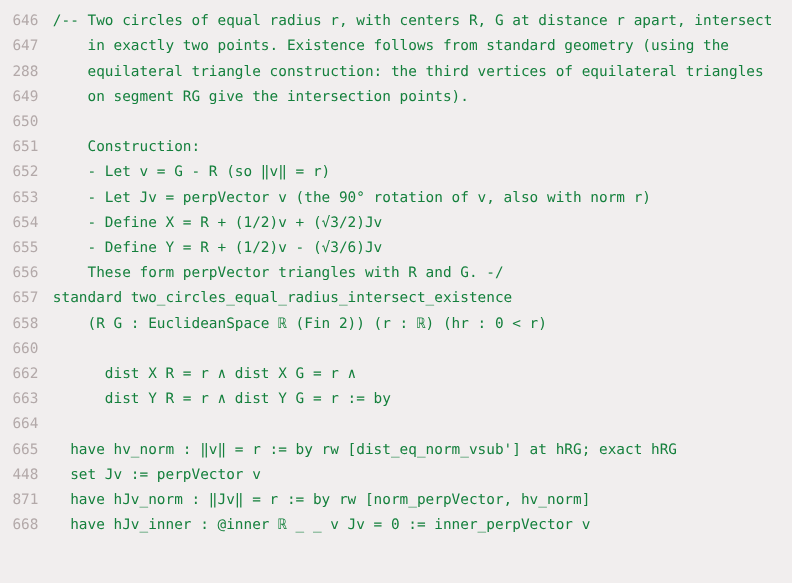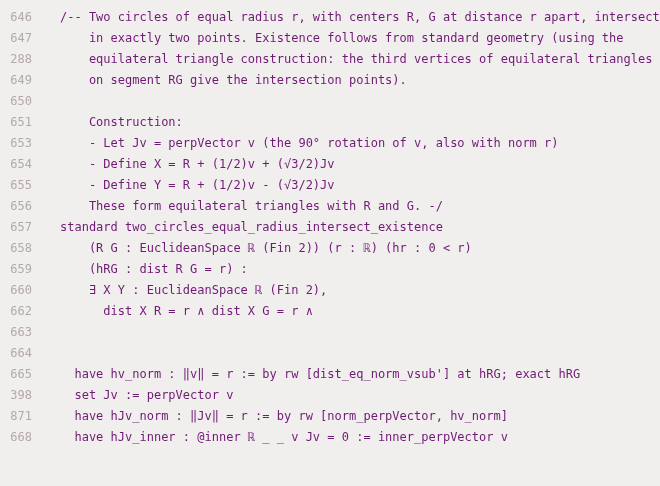--- a/index.html
+++ b/index.html
@@ -25,22 +25,22 @@
   .ln {
     flex: 0 0 24px;
     width: 24px;
     margin-left: 8px;
     text-align: right;
     color: #b3a9a9;
     user-select: none;
     white-space: pre;
   }
   .code {
-    margin-left: 28px;
-    color: #701a75;
+    margin-left: 12px;
+    color: #15803d;
     white-space: pre;
   }
 </style>
 </head>
 <body>
 
 <div class="editor">
   <div id="lines">
   <div class="row">
     <span class="ln">646</span>
@@ -65,82 +65,82 @@
   <div class="row">
     <span class="ln">650</span>
     <span class="code"></span>
   </div>
 
   <div class="row">
     <span class="ln">651</span>
     <span class="code">    Construction:</span>
   </div>
 
+  <div class="row">
+    <span class="ln">652</span>
+    <span class="code">    - Let v = G - R (so ‖v‖ = r)</span>
+  </div>
 
   <div class="row">
     <span class="ln">653</span>
     <span class="code">    - Let Jv = perpVector v (the 90° rotation of v, also with norm r)</span>
   </div>
 
   <div class="row">
     <span class="ln">654</span>
     <span class="code">    - Define X = R + (1/2)v + (√3/2)Jv</span>
   </div>
 
   <div class="row">
     <span class="ln">655</span>
-    <span class="code">    - Define Y = R + (1/2)v - (√3/2)Jv</span>
+    <span class="code">    - Define Y = R + (1/2)v - (√3/6)Jv</span>
   </div>
 
   <div class="row">
     <span class="ln">656</span>
-    <span class="code">    These form equilateral triangles with R and G. -/</span>
+    <span class="code">    These form perpVector triangles with R and G. -/</span>
   </div>
 
   <div class="row">
     <span class="ln">657</span>
     <span class="code">standard two_circles_equal_radius_intersect_existence</span>
   </div>
 
   <div class="row">
     <span class="ln">658</span>
     <span class="code">    (R G : EuclideanSpace ℝ (Fin 2)) (r : ℝ) (hr : 0 &lt; r)</span>
   </div>
 
-  <div class="row">
-    <span class="ln">659</span>
-    <span class="code">    (hRG : dist R G = r) :</span>
-  </div>
 
   <div class="row">
     <span class="ln">660</span>
-    <span class="code">    ∃ X Y : EuclideanSpace ℝ (Fin 2),</span>
   </div>
 
 
   <div class="row">
     <span class="ln">662</span>
     <span class="code">      dist X R = r ∧ dist X G = r ∧</span>
   </div>
 
   <div class="row">
     <span class="ln">663</span>
+    <span class="code">      dist Y R = r ∧ dist Y G = r := by</span>
   </div>
 
   <div class="row">
     <span class="ln">664</span>
   </div>
 
   <div class="row">
     <span class="ln">665</span>
     <span class="code">  have hv_norm : ‖v‖ = r := by rw [dist_eq_norm_vsub'] at hRG; exact hRG</span>
   </div>
 
   <div class="row">
-    <span class="ln">398</span>
+    <span class="ln">448</span>
     <span class="code">  set Jv := perpVector v</span>
   </div>
 
   <div class="row">
     <span class="ln">871</span>
     <span class="code">  have hJv_norm : ‖Jv‖ = r := by rw [norm_perpVector, hv_norm]</span>
   </div>
 
   <div class="row">
     <span class="ln">668</span>

